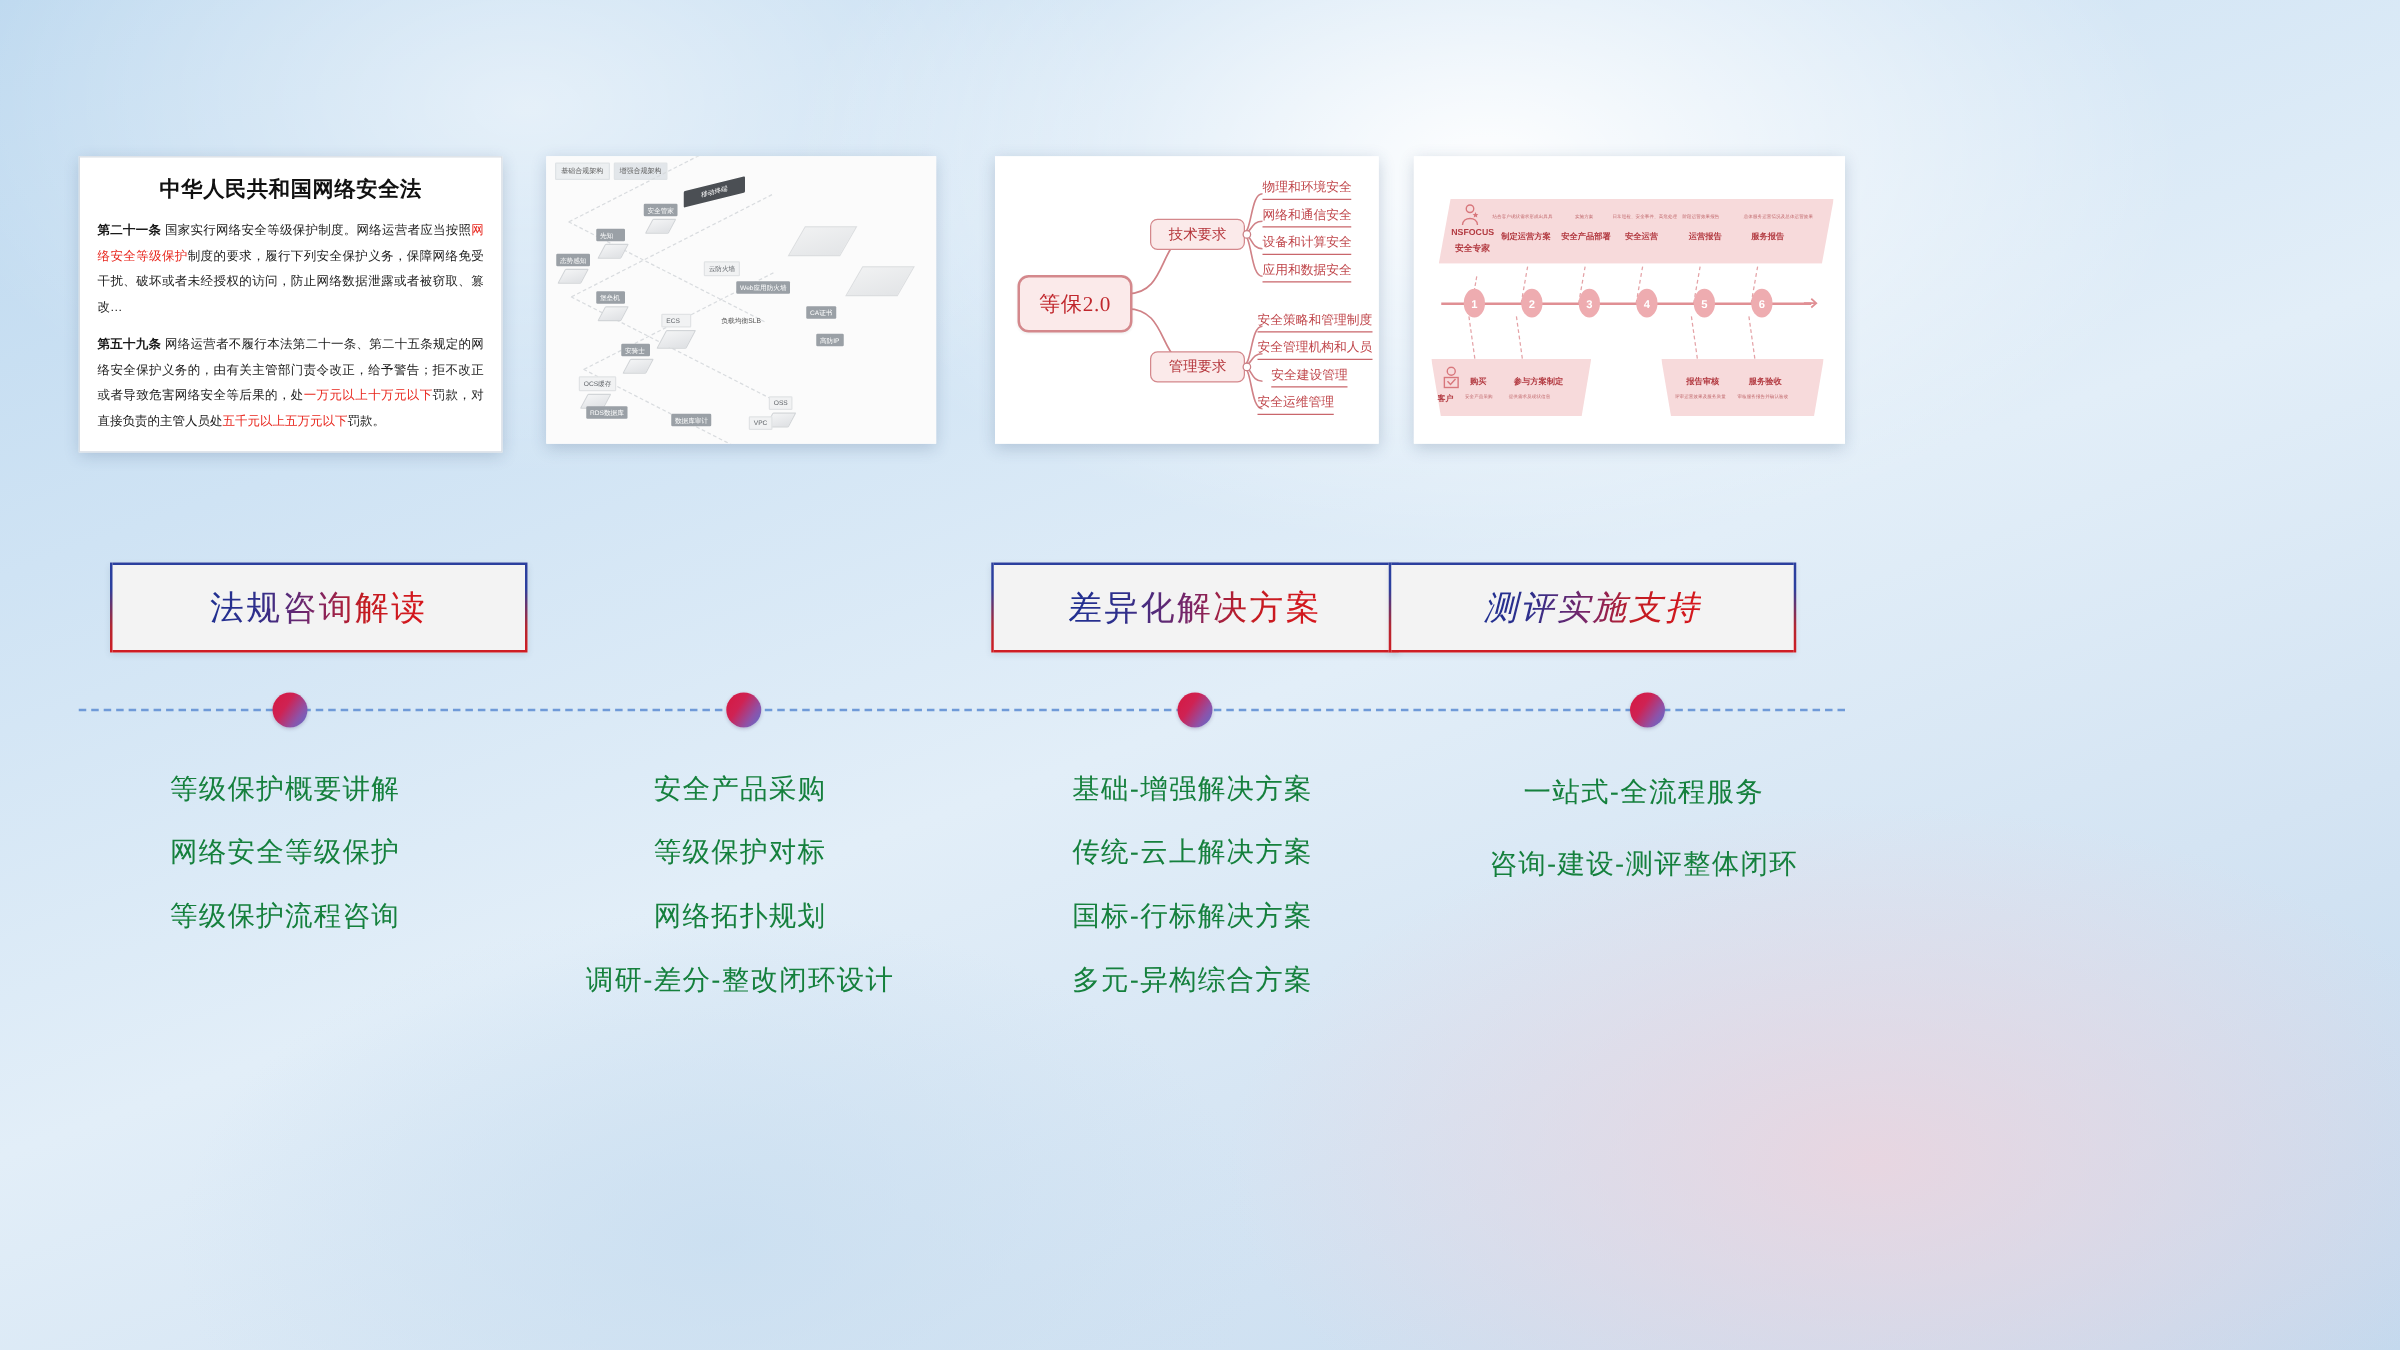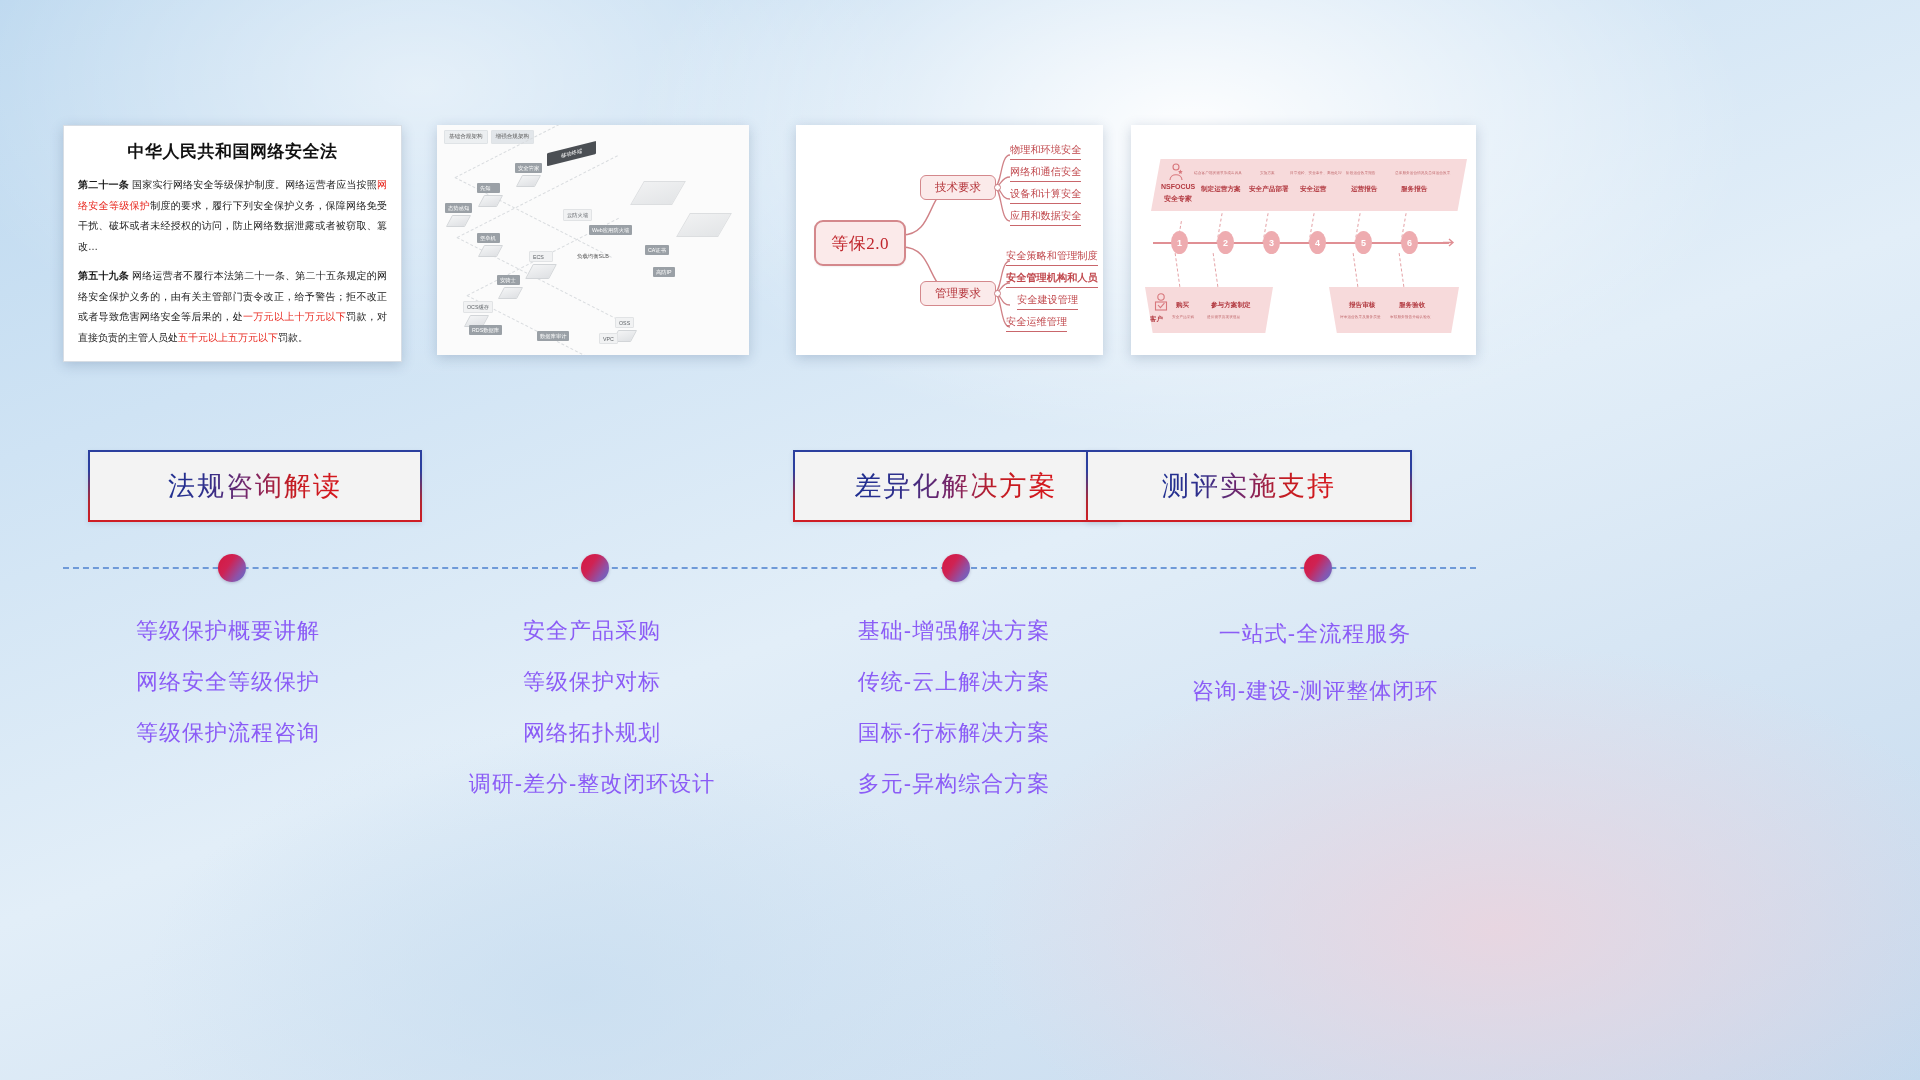--- a/index.html
+++ b/index.html
@@ -100,35 +100,35 @@
     display:flex;align-items:center;justify-content:center;
     box-shadow:0 2px 5px rgba(50,70,110,0.12);
   }
   .tbtn span{
     font-size:27px;letter-spacing:2px;font-weight:500;
     background:linear-gradient(95deg,#1f2f91 0%,#2e2f8c 22%,#7b2566 48%,#c31c22 70%,#d8161c 100%);
     -webkit-background-clip:text;background-clip:text;color:transparent;
     -webkit-text-fill-color:transparent;
   }
   #t1{left:63px;width:330px;margin-left:25px;} #t2{left:432px;width:320px;}
-  #t3{left:793px;width:322px;} #t4{left:1086px;width:322px;}
+  #t3{left:793px;width:322px;} #t4{left:1111px;width:322px;font-style:italic;}
 
   
   .tl{position:absolute;left:63px;top:567px;width:1413px;height:2px;}
   .tl .rule{position:absolute;left:0;top:0;width:100%;height:0;border-top:2.5px dashed #6f9ad8;}
   .dot{
     position:absolute;top:-13px;width:28px;height:28px;border-radius:50%;
     background:linear-gradient(125deg,#d6173f 0%,#cf2253 38%,#8e52a8 72%,#5a6fd0 100%);
     box-shadow:0 1px 3px rgba(60,40,90,0.25);
   }
 
   
   .cols{position:absolute;left:0;top:605px;width:1920px;height:180px;}
   .col{position:absolute;top:0;text-align:center;}
-  .col .item{font-size:22px;color:#8b5cf6;line-height:51px;letter-spacing:1px;white-space:nowrap;}
+  .col .item{font-size:22px;color:#15803d;line-height:51px;letter-spacing:1px;white-space:nowrap;}
   #c1{left:63px;width:330px;}
   #c2{left:432px;width:320px;}
   #c3{left:793px;width:322px;}
   #c4{left:1154px;width:322px;}
   #c4 .item{line-height:57px;}
 </style>
 </head>
 <body>
 
 <div class="stage">
@@ -256,21 +256,21 @@
         <div class="knob" style="left:198px;top:59px;"></div>
         <div class="br" style="left:124px;top:156px;">管理要求</div>
         <div class="knob" style="left:198px;top:165px;"></div>
 
         <div class="leaf" style="left:214px;top:18px;">物理和环境安全</div>
         <div class="leaf" style="left:214px;top:40px;">网络和通信安全</div>
         <div class="leaf" style="left:214px;top:62px;">设备和计算安全</div>
         <div class="leaf" style="left:214px;top:84px;">应用和数据安全</div>
 
         <div class="leaf" style="left:210px;top:124px;">安全策略和管理制度</div>
-        <div class="leaf" style="left:210px;top:146px;font-weight:bold;">安全管理机构和人员</div>
+        <div class="leaf" style="left:210px;top:146px;">安全管理机构和人员</div>
         <div class="leaf" style="left:221px;top:168px;">安全建设管理</div>
         <div class="leaf" style="left:210px;top:190px;">安全运维管理</div>
       </div>
     </div>
 
     <div class="card" id="card4">
       <div class="rm">
 
         <div class="band" style="left:20px;top:34px;width:316px;height:52px;clip-path:polygon(3% 0,100% 0,97% 100%,0 100%);"></div>
 

